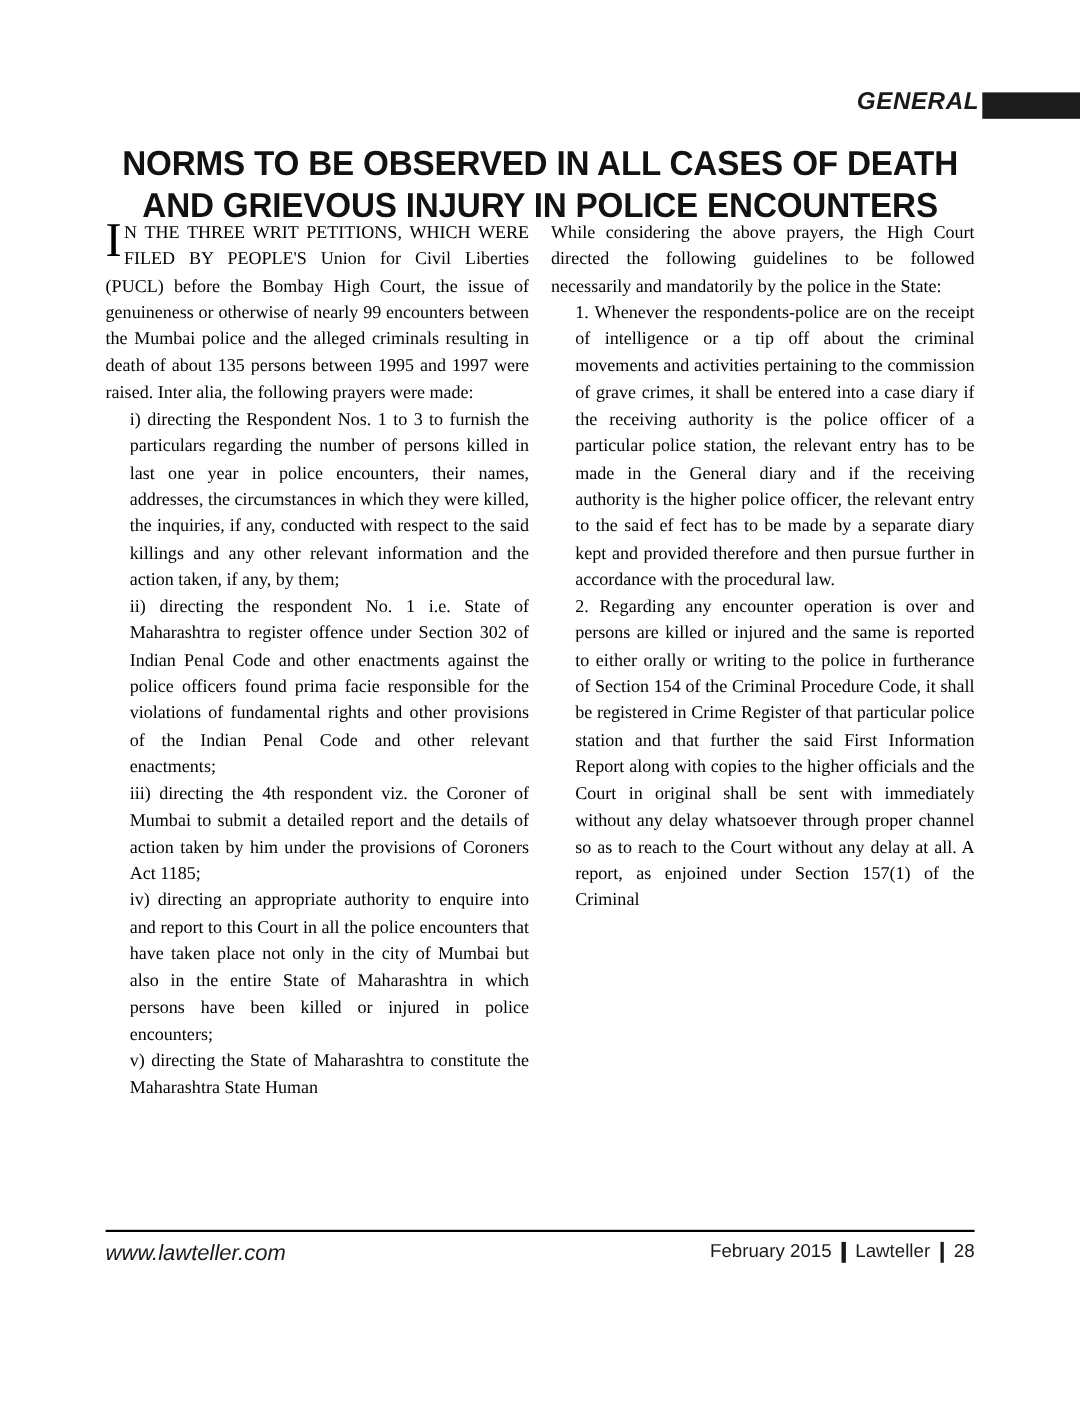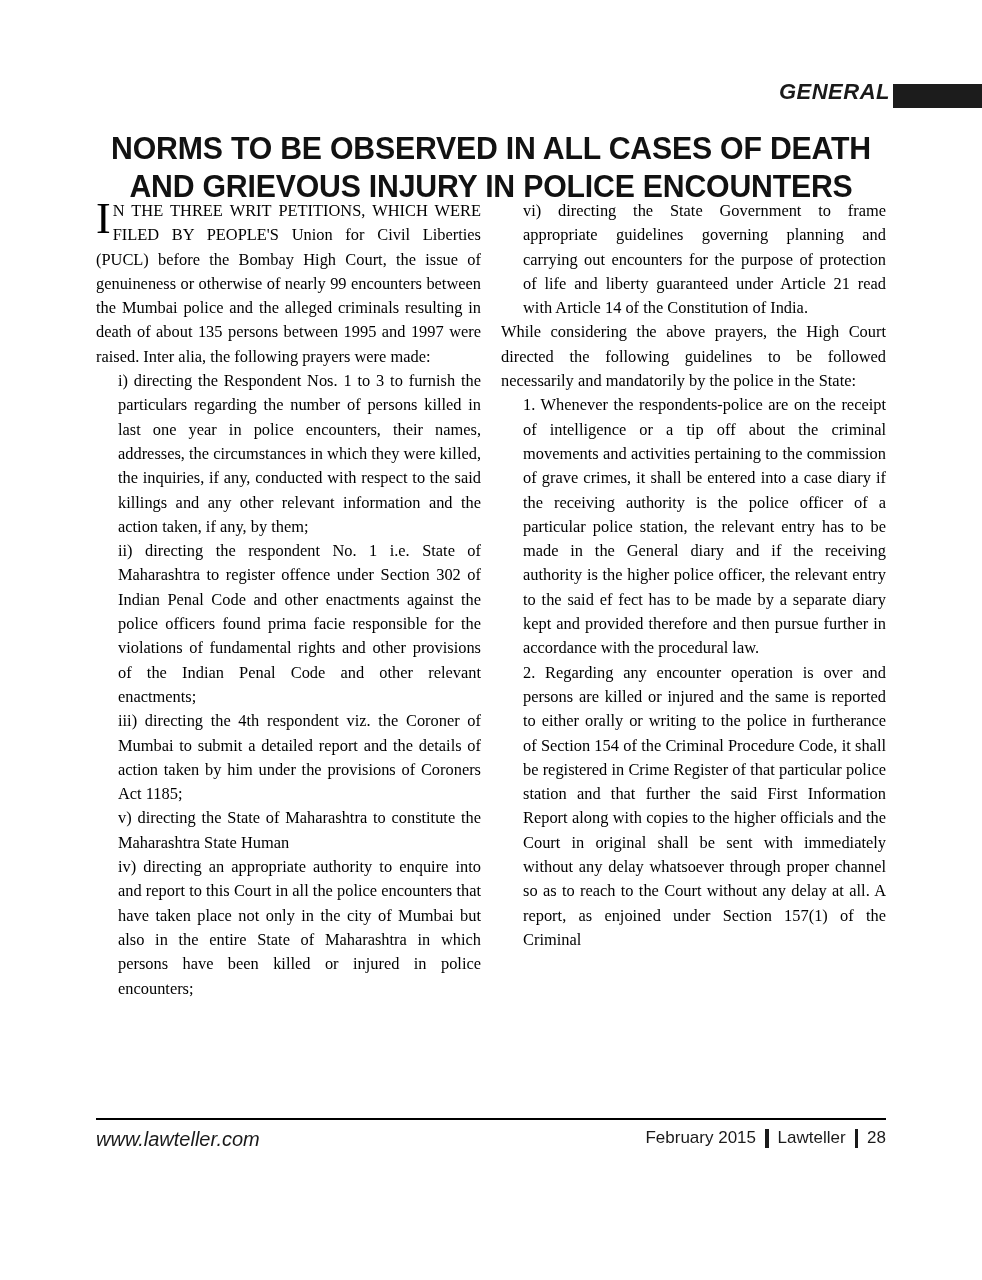--- a/index.html
+++ b/index.html
@@ -176,28 +176,27 @@
 
   <div class="columns">
 
     <div class="col col-left">
 
       <p class="body"><span class="dropcap">I</span><span class="caps">N THE THREE WRIT PETITIONS, WHICH WERE FILED BY PEOPLE'S </span><span>Union for Civil Liberties (PUCL) before the Bombay High Court, the issue of genuineness or otherwise of nearly 99 encounters between the Mumbai police and the alleged criminals resulting in death of about 135 persons between 1995 and 1997 were raised. Inter alia, the following prayers were made:</span></p>
 
       <p class="body indented">i) directing the Respondent Nos. 1 to 3 to furnish the particulars regarding the number of persons killed in last one year in police encounters, their names, addresses, the circumstances in which they were killed, the inquiries, if any, conducted with respect to the said killings and any other relevant information and the action taken, if any, by them;</p>
       <p class="body indented">ii) directing the respondent No. 1 i.e. State of Maharashtra to register offence under Section 302 of Indian Penal Code and other enactments against the police officers found prima facie responsible for the violations of fundamental rights and other provisions of the Indian Penal Code and other relevant enactments;</p>
       <p class="body indented">iii) directing the 4th respondent viz. the Coroner of Mumbai to submit a detailed report and the details of action taken by him under the provisions of Coroners Act 1185;</p>
+      <p class="body indented">iv) directing an appropriate authority to enquire into and report to this Court in all the police encounters that have taken place not only in the city of Mumbai but also in the entire State of Maharashtra in which persons have been killed or injured in police encounters;</p>
       <p class="body indented">v) directing the State of Maharashtra to constitute the Maharashtra State Human</p>
-      <p class="body indented">iv) directing an appropriate authority to enquire into and report to this Court in all the police encounters that have taken place not only in the city of Mumbai but also in the entire State of Maharashtra in which persons have been killed or injured in police encounters;</p>
 
     </div>
 
     <div class="col col-right">
 
-      <p class="body indented">vi) directing the State Government to frame appropriate guidelines governing planning and carrying out encounters for the purpose of protection of life and liberty guaranteed under Article 21 read with Article 14 of the Constitution of India.</p>
       <p class="body">While considering the above prayers, the High Court directed the following guidelines to be followed necessarily and mandatorily by the police in the State:</p>
       <p class="body indented">1. Whenever the respondents-police are on the receipt of intelligence or a tip off about the criminal movements and activities pertaining to the commission of grave crimes, it shall be entered into a case diary if the receiving authority is the police officer of a particular police station, the relevant entry has to be made in the General diary and if the receiving authority is the higher police officer, the relevant entry to the said ef fect has to be made by a separate diary kept and provided therefore and then pursue further in accordance with the procedural law.</p>
       <p class="body indented">2. Regarding any encounter operation is over and persons are killed or injured and the same is reported to either orally or writing to the police in furtherance of Section 154 of the Criminal Procedure Code, it shall be registered in Crime Register of that particular police station and that further the said First Information Report along with copies to the higher officials and the Court in original shall be sent with immediately without any delay whatsoever through proper channel so as to reach to the Court without any delay at all. A report, as enjoined under Section 157(1) of the Criminal</p>
 
     </div>
   </div>
 
   <div class="footer-rule"></div>
   <div class="footer">
     <div class="footer-left">www.lawteller.com</div>

